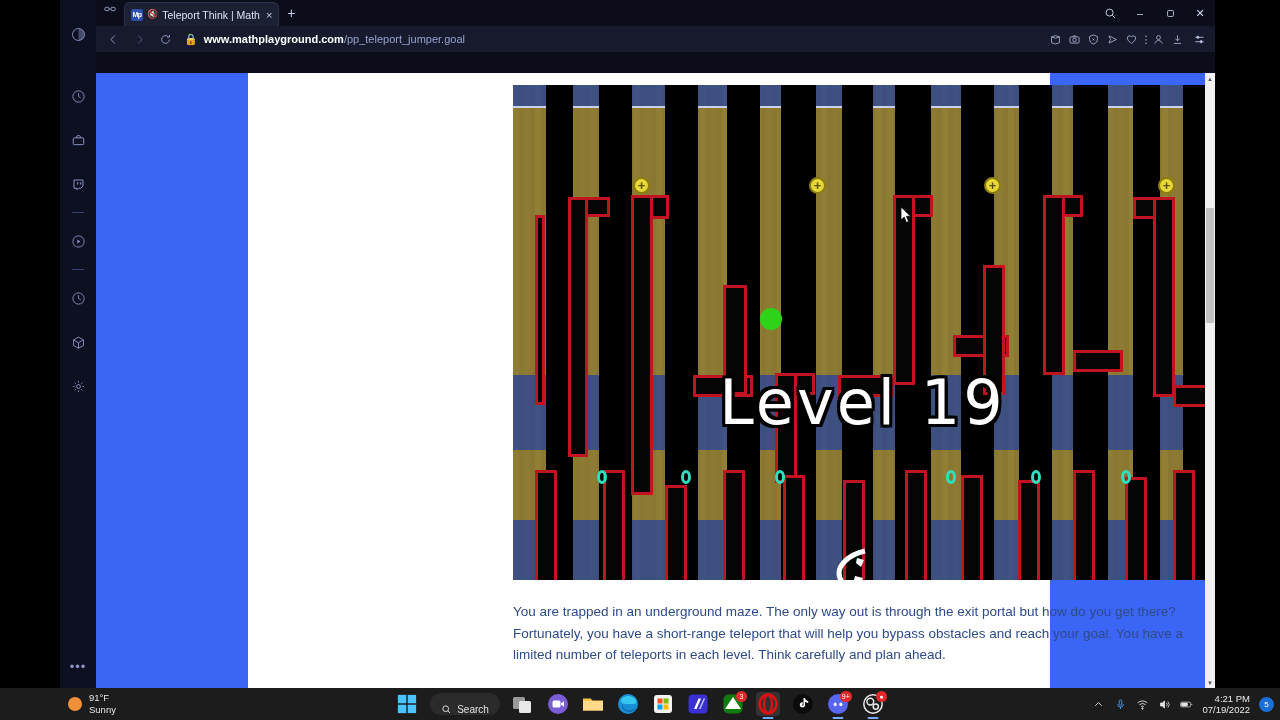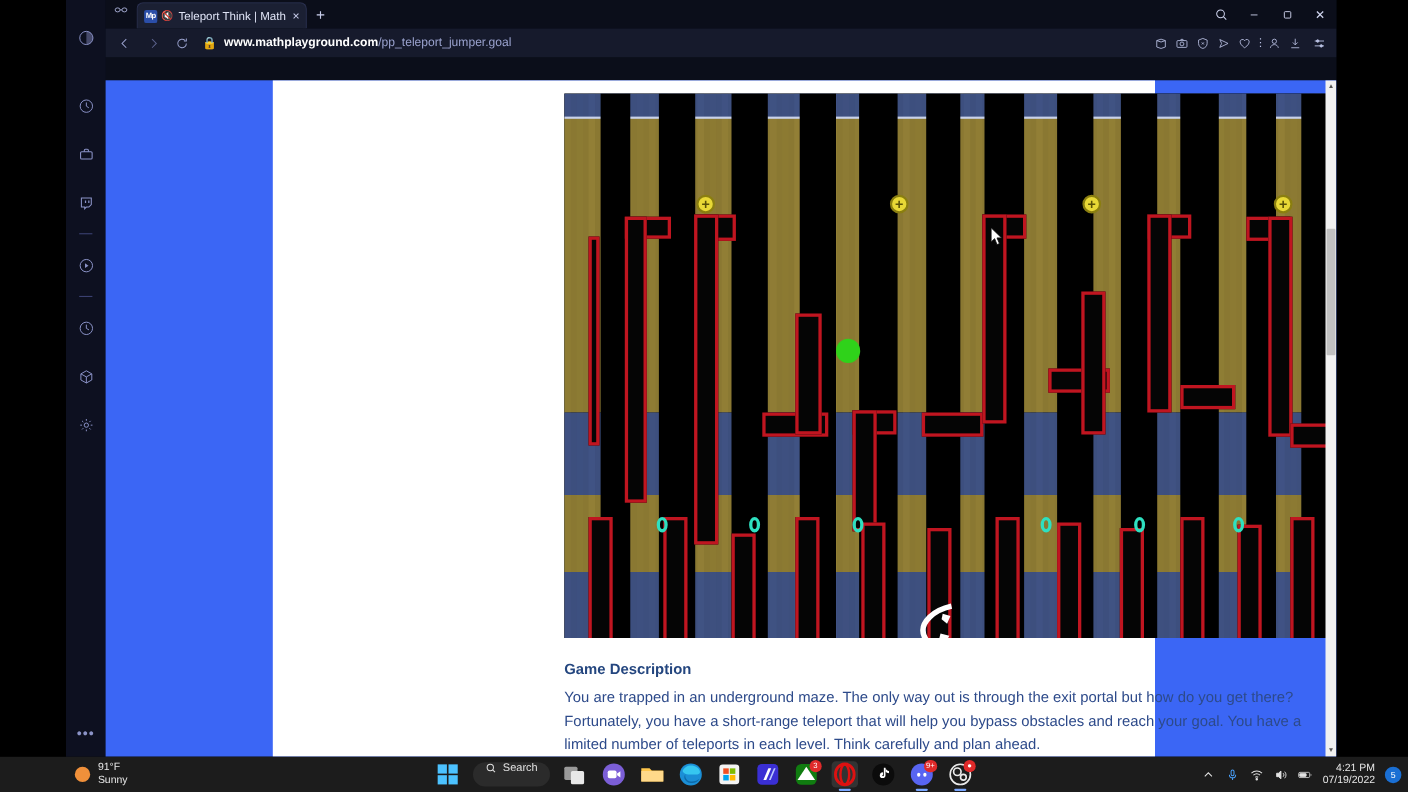--- a/index.html
+++ b/index.html
@@ -120,21 +120,21 @@
   #tb-center { position:absolute; left:0; top:0; width:1280px; height:32px;
                display:flex; align-items:center; justify-content:center; gap:11px; }
   .tbicon { width:24px; height:24px; display:flex; align-items:center;
             justify-content:center; position:relative; border-radius:4px; }
   .badge { position:absolute; top:-1px; right:-2px; min-width:11px; height:11px;
            border-radius:6px; background:#e02a2a; color:#fff; font-size:7px;
            display:flex; align-items:center; justify-content:center; padding:0 2px; }
   .running { position:absolute; bottom:-3px; left:50%; transform:translateX(-50%);
              width:11px; height:2px; background:#7aa7ff; border-radius:1px; }
   #searchpill { height:22px; border-radius:11px; background:#2b2b2b;
-                display:flex; align-items:flex-start; gap:5px; padding:0 11px; }
+                display:flex; align-items:flex-end; gap:5px; padding:0 11px; }
   #searchpill span { color:#e0e0e0; font-size:10px; }
   #tray { position:absolute; right:6px; top:0; height:32px; display:flex;
           align-items:center; gap:9px; }
   #tray .tr { color:#e3e3e3; display:flex; align-items:center; }
   #tray .tr svg { width:13px; height:13px; }
   #clock { color:#e9e9e9; font-size:9.5px; line-height:11.5px; text-align:right; }
   #notifcount { width:15px; height:15px; border-radius:50%; background:#1a6fd4;
                 color:#fff; font-size:8px; display:flex; align-items:center;
                 justify-content:center; }
 </style>
@@ -698,36 +698,36 @@
             </div>
           <div id="portals">
               <div class="portal" style="left: 84px; top: 385px;"></div>
               <div class="portal" style="left: 168px; top: 385px;"></div>
               <div class="portal" style="left: 262px; top: 385px;"></div>
               <div class="portal" style="left: 433px; top: 385px;"></div>
               <div class="portal" style="left: 518px; top: 385px;"></div>
               <div class="portal" style="left: 608px; top: 385px;"></div>
             </div>
           <div id="greendot"></div>
+          <div id="leveltext">Level 19</div>
           <div id="player">
             <svg viewBox="0 0 40 48" fill="none">
               <path d="M30 3 C12 7 4 18 4 25 C4 33 13 44 30 46" stroke="#fff" stroke-width="5" fill="none"></path>
               <path d="M22 10 l7 2 -3 7 -5 -4z" fill="#fff"></path>
               <path d="M20 28 l8 2 -3 6 -6 -4z" fill="#fff"></path>
             </svg>
           </div>
           <div id="cursor">
             <svg viewBox="0 0 11 16">
                 <path d="M0 0 L0 13 L3.2 10 L5.4 15.4 L7.6 14.4 L5.4 9.3 L9.6 9.3 Z" fill="#fff" stroke="#111" stroke-width=".8"></path>
               </svg>
           </div>
         </div>
 
         <div id="desc">
-          <h3>Game Description</h3>
           <p>You are trapped in an underground maze. The only way out is through the exit portal but how do you get there? Fortunately, you have a short-range teleport that will help you bypass obstacles and reach your goal. You have a limited number of teleports in each level. Think carefully and plan ahead.</p>
         </div>
       </div>
 
       <div id="scrollbar">
         <div class="arrow">▲</div>
         <div class="thumb"></div>
         <div class="arrow" style="position:absolute;bottom:0;width:10px">▼</div>
       </div>
     </div>

